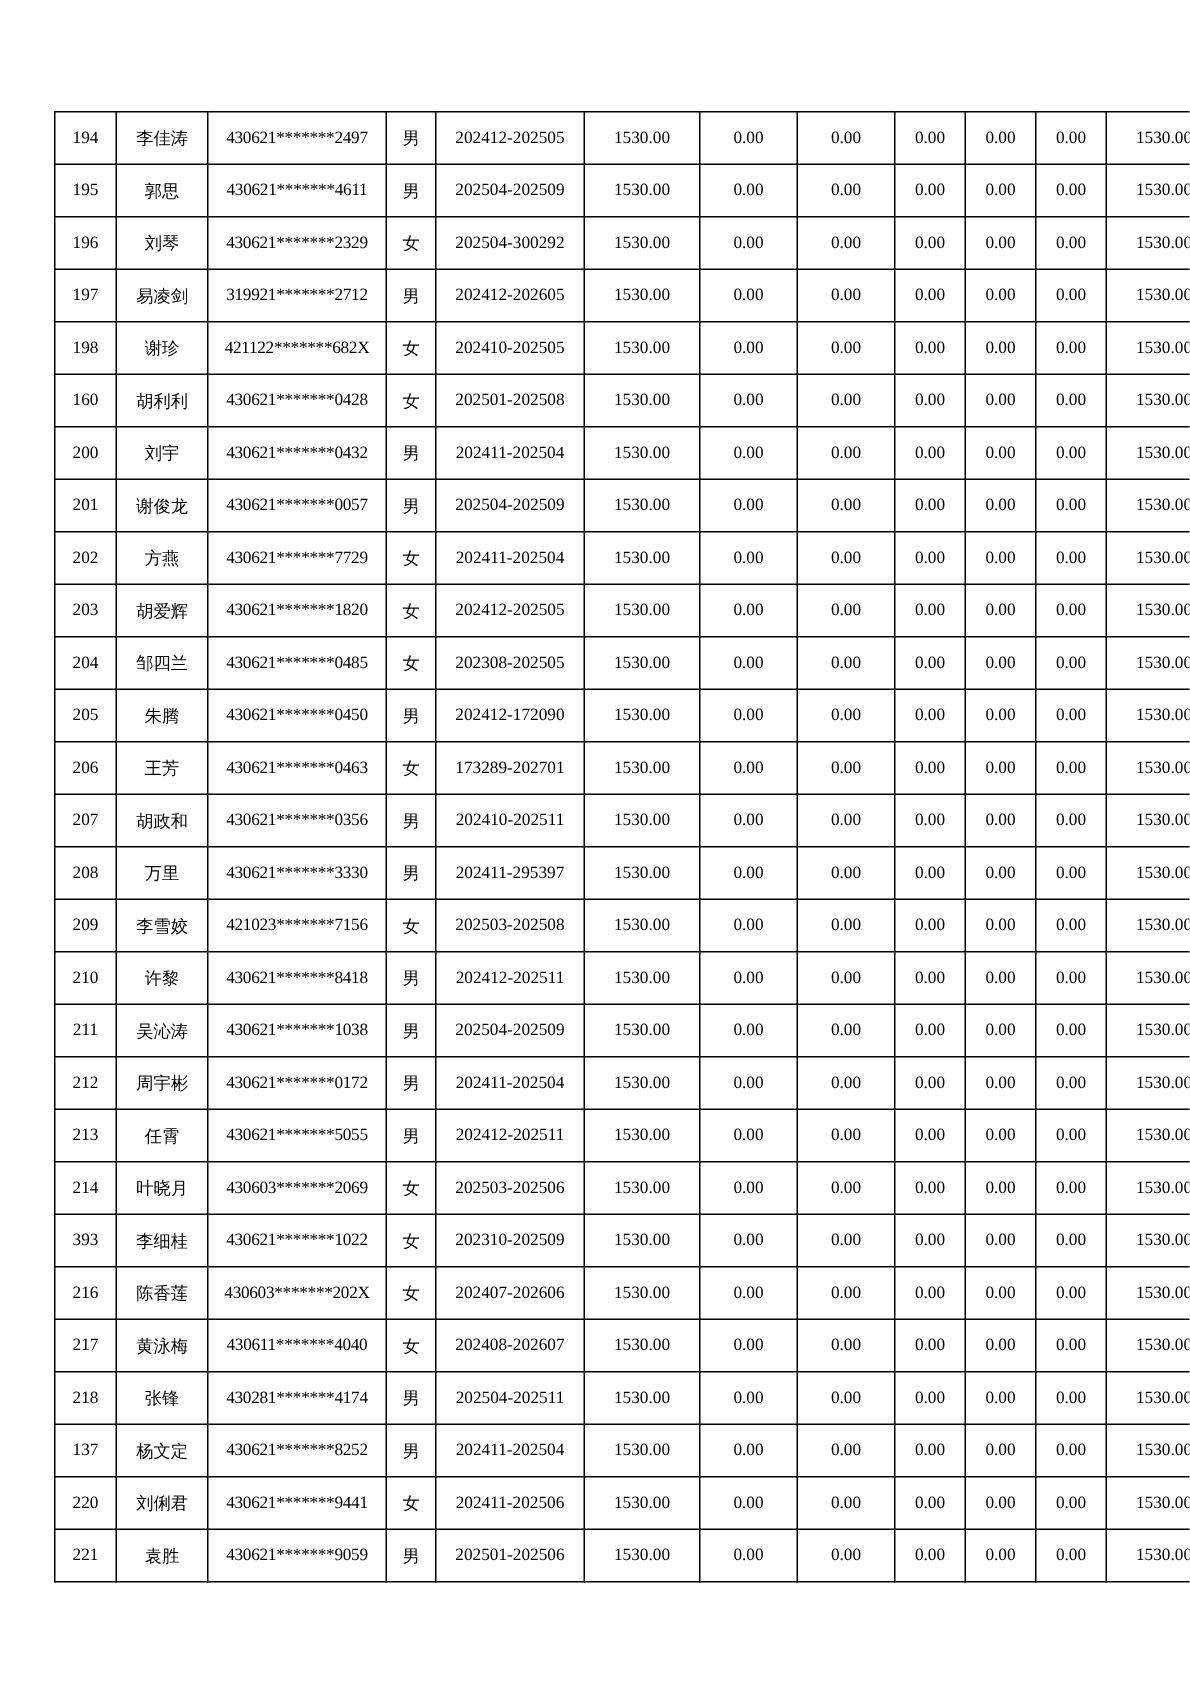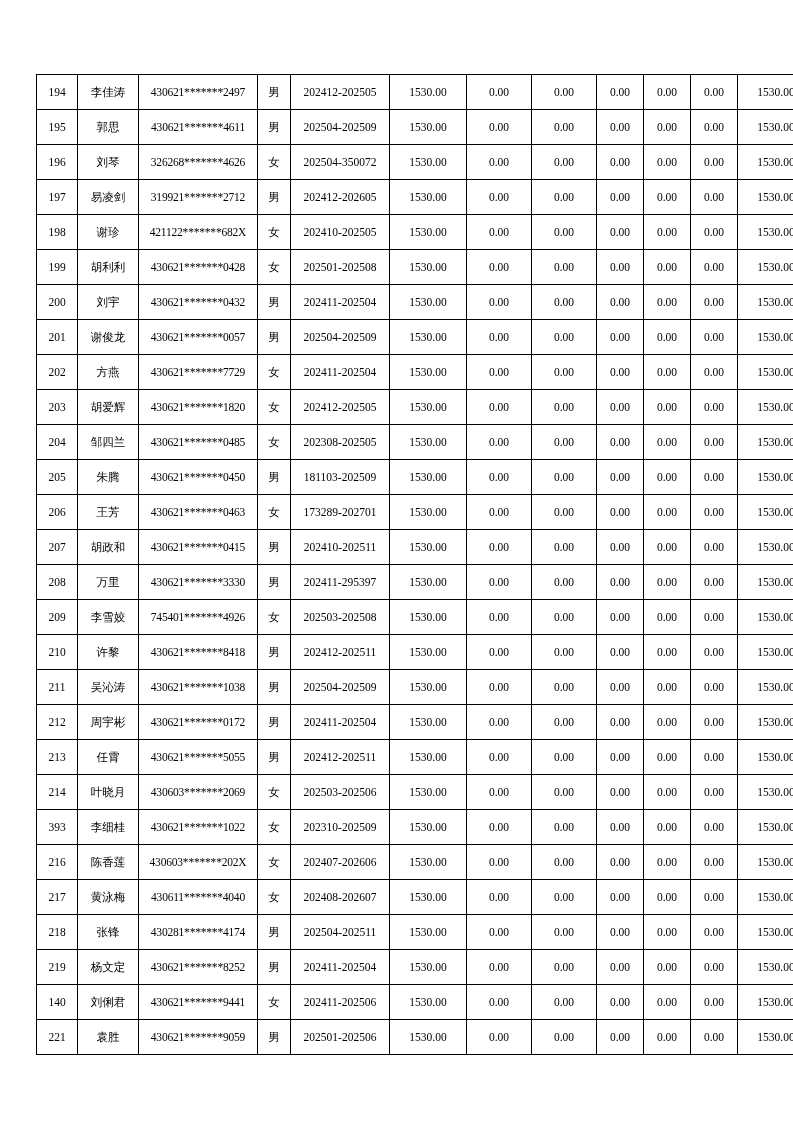--- a/index.html
+++ b/index.html
@@ -76,23 +76,23 @@
           <td class="c-num">0.00</td>
           <td class="c-num">0.00</td>
           <td class="c-narrow">0.00</td>
           <td class="c-narrow">0.00</td>
           <td class="c-narrow">0.00</td>
           <td class="c-total">1530.00</td>
         </tr>
         <tr>
           <td class="c-index">196</td>
           <td class="c-name">刘琴</td>
-          <td class="c-id">326268*******4626</td>
-          <td class="c-sex">女</td>
-          <td class="c-period">202504-350072</td>
+          <td class="c-id">430621*******2329</td>
+          <td class="c-sex">女</td>
+          <td class="c-period">202504-300292</td>
           <td class="c-amount">1530.00</td>
           <td class="c-num">0.00</td>
           <td class="c-num">0.00</td>
           <td class="c-narrow">0.00</td>
           <td class="c-narrow">0.00</td>
           <td class="c-narrow">0.00</td>
           <td class="c-total">1530.00</td>
         </tr>
         <tr>
           <td class="c-index">197</td>
@@ -116,21 +116,21 @@
           <td class="c-period">202410-202505</td>
           <td class="c-amount">1530.00</td>
           <td class="c-num">0.00</td>
           <td class="c-num">0.00</td>
           <td class="c-narrow">0.00</td>
           <td class="c-narrow">0.00</td>
           <td class="c-narrow">0.00</td>
           <td class="c-total">1530.00</td>
         </tr>
         <tr>
-          <td class="c-index">199</td>
+          <td class="c-index">160</td>
           <td class="c-name">胡利利</td>
           <td class="c-id">430621*******0428</td>
           <td class="c-sex">女</td>
           <td class="c-period">202501-202508</td>
           <td class="c-amount">1530.00</td>
           <td class="c-num">0.00</td>
           <td class="c-num">0.00</td>
           <td class="c-narrow">0.00</td>
           <td class="c-narrow">0.00</td>
           <td class="c-narrow">0.00</td>
@@ -204,21 +204,21 @@
           <td class="c-narrow">0.00</td>
           <td class="c-narrow">0.00</td>
           <td class="c-narrow">0.00</td>
           <td class="c-total">1530.00</td>
         </tr>
         <tr>
           <td class="c-index">205</td>
           <td class="c-name">朱腾</td>
           <td class="c-id">430621*******0450</td>
           <td class="c-sex">男</td>
-          <td class="c-period">181103-202509</td>
+          <td class="c-period">202412-172090</td>
           <td class="c-amount">1530.00</td>
           <td class="c-num">0.00</td>
           <td class="c-num">0.00</td>
           <td class="c-narrow">0.00</td>
           <td class="c-narrow">0.00</td>
           <td class="c-narrow">0.00</td>
           <td class="c-total">1530.00</td>
         </tr>
         <tr>
           <td class="c-index">206</td>
@@ -230,21 +230,21 @@
           <td class="c-num">0.00</td>
           <td class="c-num">0.00</td>
           <td class="c-narrow">0.00</td>
           <td class="c-narrow">0.00</td>
           <td class="c-narrow">0.00</td>
           <td class="c-total">1530.00</td>
         </tr>
         <tr>
           <td class="c-index">207</td>
           <td class="c-name">胡政和</td>
-          <td class="c-id">430621*******0415</td>
+          <td class="c-id">430621*******0356</td>
           <td class="c-sex">男</td>
           <td class="c-period">202410-202511</td>
           <td class="c-amount">1530.00</td>
           <td class="c-num">0.00</td>
           <td class="c-num">0.00</td>
           <td class="c-narrow">0.00</td>
           <td class="c-narrow">0.00</td>
           <td class="c-narrow">0.00</td>
           <td class="c-total">1530.00</td>
         </tr>
@@ -258,21 +258,21 @@
           <td class="c-num">0.00</td>
           <td class="c-num">0.00</td>
           <td class="c-narrow">0.00</td>
           <td class="c-narrow">0.00</td>
           <td class="c-narrow">0.00</td>
           <td class="c-total">1530.00</td>
         </tr>
         <tr>
           <td class="c-index">209</td>
           <td class="c-name">李雪姣</td>
-          <td class="c-id">745401*******4926</td>
+          <td class="c-id">421023*******7156</td>
           <td class="c-sex">女</td>
           <td class="c-period">202503-202508</td>
           <td class="c-amount">1530.00</td>
           <td class="c-num">0.00</td>
           <td class="c-num">0.00</td>
           <td class="c-narrow">0.00</td>
           <td class="c-narrow">0.00</td>
           <td class="c-narrow">0.00</td>
           <td class="c-total">1530.00</td>
         </tr>
@@ -396,35 +396,35 @@
           <td class="c-period">202504-202511</td>
           <td class="c-amount">1530.00</td>
           <td class="c-num">0.00</td>
           <td class="c-num">0.00</td>
           <td class="c-narrow">0.00</td>
           <td class="c-narrow">0.00</td>
           <td class="c-narrow">0.00</td>
           <td class="c-total">1530.00</td>
         </tr>
         <tr>
-          <td class="c-index">219</td>
+          <td class="c-index">137</td>
           <td class="c-name">杨文定</td>
           <td class="c-id">430621*******8252</td>
           <td class="c-sex">男</td>
           <td class="c-period">202411-202504</td>
           <td class="c-amount">1530.00</td>
           <td class="c-num">0.00</td>
           <td class="c-num">0.00</td>
           <td class="c-narrow">0.00</td>
           <td class="c-narrow">0.00</td>
           <td class="c-narrow">0.00</td>
           <td class="c-total">1530.00</td>
         </tr>
         <tr>
-          <td class="c-index">140</td>
+          <td class="c-index">220</td>
           <td class="c-name">刘俐君</td>
           <td class="c-id">430621*******9441</td>
           <td class="c-sex">女</td>
           <td class="c-period">202411-202506</td>
           <td class="c-amount">1530.00</td>
           <td class="c-num">0.00</td>
           <td class="c-num">0.00</td>
           <td class="c-narrow">0.00</td>
           <td class="c-narrow">0.00</td>
           <td class="c-narrow">0.00</td>

